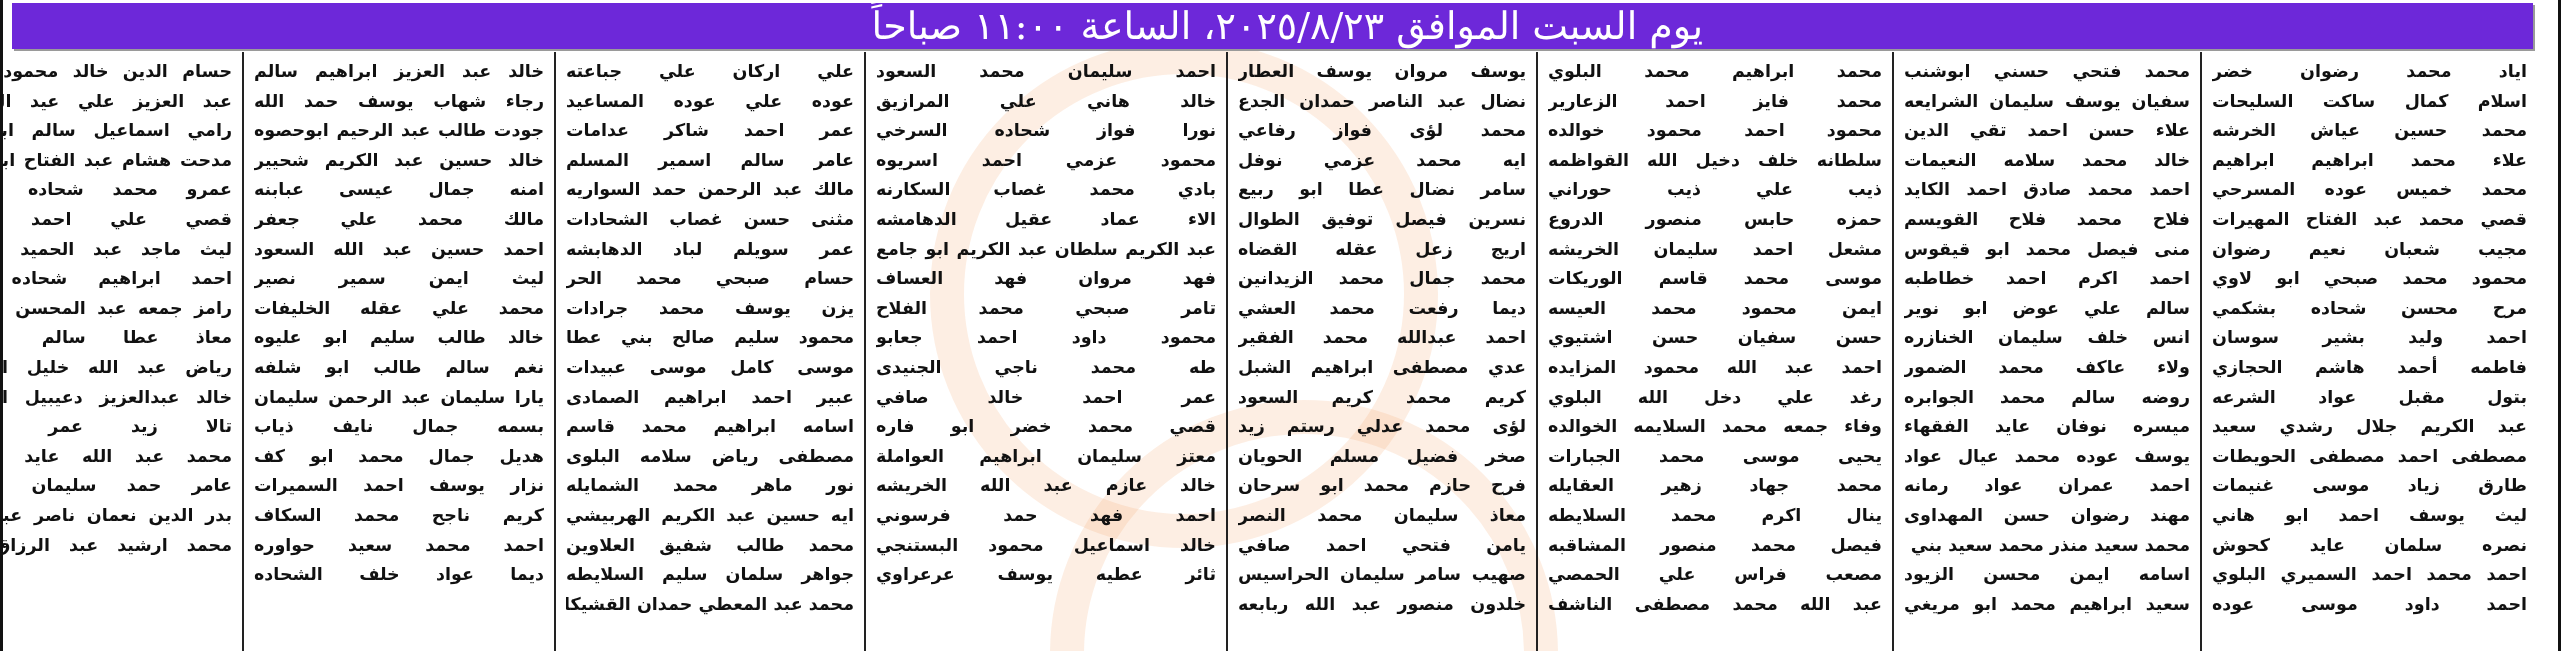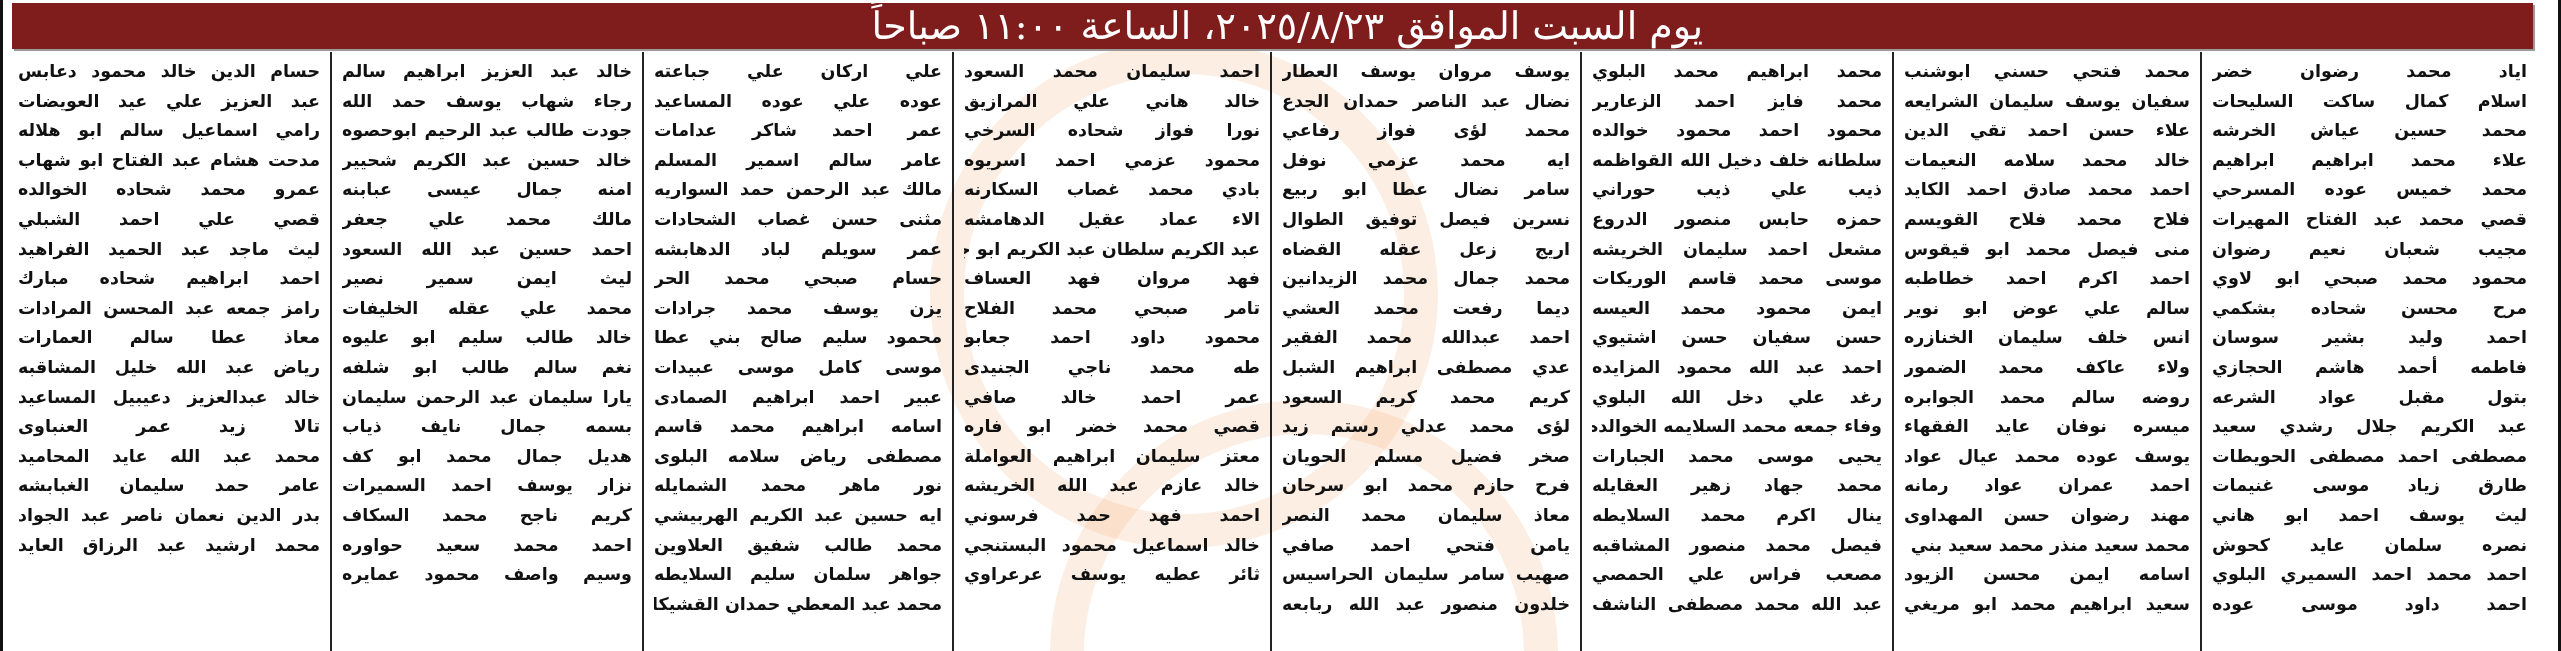--- a/index.html
+++ b/index.html
@@ -9,21 +9,21 @@
       font-family: "DejaVu Sans", "Liberation Sans", sans-serif;
       position: relative;
     }
     .frame {
       position: absolute; left: 0; top: 0; width: 2561px; height: 651px;
       border-left: 3px solid #111; border-right: 3px solid #111;
       box-sizing: border-box;
     }
     .banner {
       position: absolute; left: 12px; top: 3px; width: 2521px; height: 46px;
-      background: #7f1d1d;
+      background: #6d28d9;
       box-shadow: 2px 2px 0 #9a9a9a;
       direction: rtl;
       display: flex; align-items: center;
     }
     .banner-title {
       color: #ffffff;
       font-family: "DejaVu Serif", "Liberation Serif", serif;
       font-size: 38px; line-height: 46px;
       margin-right: 830px;
       white-space: nowrap;
@@ -110,21 +110,21 @@
       <div class="name">ولاء عاكف محمد الضمور</div>
       <div class="name">روضه سالم محمد الجوابره</div>
       <div class="name">ميسره نوفان عايد الفقهاء</div>
       <div class="name">يوسف عوده محمد عيال عواد</div>
       <div class="name">احمد عمران عواد رمانه</div>
       <div class="name">مهند رضوان حسن المهداوى</div>
       <div class="name">محمد سعيد منذر محمد سعيد بني هاني</div>
       <div class="name">اسامه ايمن محسن الزيود</div>
       <div class="name">سعيد ابراهيم محمد ابو مريغي</div>
     </div>
-  <div class="col" style="width:312px">
+  <div class="col" style="width:356px">
       <div class="name">محمد ابراهيم محمد البلوي</div>
       <div class="name">محمد فايز احمد الزعارير</div>
       <div class="name">محمود احمد محمود خوالده</div>
       <div class="name">سلطانه خلف دخيل الله القواظمه</div>
       <div class="name">ذيب علي ذيب حوراني</div>
       <div class="name">حمزه حابس منصور الدروع</div>
       <div class="name">مشعل احمد سليمان الخريشه</div>
       <div class="name">موسى محمد قاسم الوريكات</div>
       <div class="name">ايمن محمود محمد العيسه</div>
       <div class="name">حسن سفيان حسن اشتيوي</div>
@@ -152,21 +152,21 @@
       <div class="name">عدي مصطفى ابراهيم الشبل</div>
       <div class="name">كريم محمد كريم السعود</div>
       <div class="name">لؤى محمد عدلي رستم زيد</div>
       <div class="name">صخر فضيل مسلم الحويان</div>
       <div class="name">فرح حازم محمد ابو سرحان</div>
       <div class="name">معاذ سليمان محمد النصر</div>
       <div class="name">يامن فتحي احمد صافي</div>
       <div class="name">صهيب سامر سليمان الحراسيس</div>
       <div class="name">خلدون منصور عبد الله ربابعه</div>
     </div>
-  <div class="col" style="width:318px">
+  <div class="col" style="width:362px">
       <div class="name">احمد سليمان محمد السعود</div>
       <div class="name">خالد هاني علي المرازيق</div>
       <div class="name">نورا فواز شحاده السرخي</div>
       <div class="name">محمود عزمي احمد اسريوه</div>
       <div class="name">بادي محمد غصاب السكارنه</div>
       <div class="name">الاء عماد عقيل الدهامشه</div>
       <div class="name">عبد الكريم سلطان عبد الكريم ابو جامع</div>
       <div class="name">فهد مروان فهد العساف</div>
       <div class="name">تامر صبحي محمد الفلاح</div>
       <div class="name">محمود داود احمد جعابو</div>
@@ -211,21 +211,21 @@
       <div class="name">ليث ايمن سمير نصير</div>
       <div class="name">محمد علي عقله الخليفات</div>
       <div class="name">خالد طالب سليم ابو عليوه</div>
       <div class="name">نغم سالم طالب ابو شلفه</div>
       <div class="name">يارا سليمان عبد الرحمن سليمان</div>
       <div class="name">بسمه جمال نايف ذياب</div>
       <div class="name">هديل جمال محمد ابو كف</div>
       <div class="name">نزار يوسف احمد السميرات</div>
       <div class="name">كريم ناجح محمد السكاف</div>
       <div class="name">احمد محمد سعيد حواوره</div>
-      <div class="name">وسيم واصف محمود عمايره</div>
+      <div class="name">ديما عواد خلف الشحاده</div>
     </div>
   <div class="col" style="width:322px">
       <div class="name">حسام الدين خالد محمود دعابس</div>
       <div class="name">عبد العزيز علي عيد العويضات</div>
       <div class="name">رامي اسماعيل سالم ابو هلاله</div>
       <div class="name">مدحت هشام عبد الفتاح ابو شهاب</div>
       <div class="name">عمرو محمد شحاده الخوالده</div>
       <div class="name">قصي علي احمد الشبلي</div>
       <div class="name">ليث ماجد عبد الحميد الفراهيد</div>
       <div class="name">احمد ابراهيم شحاده مبارك</div>

